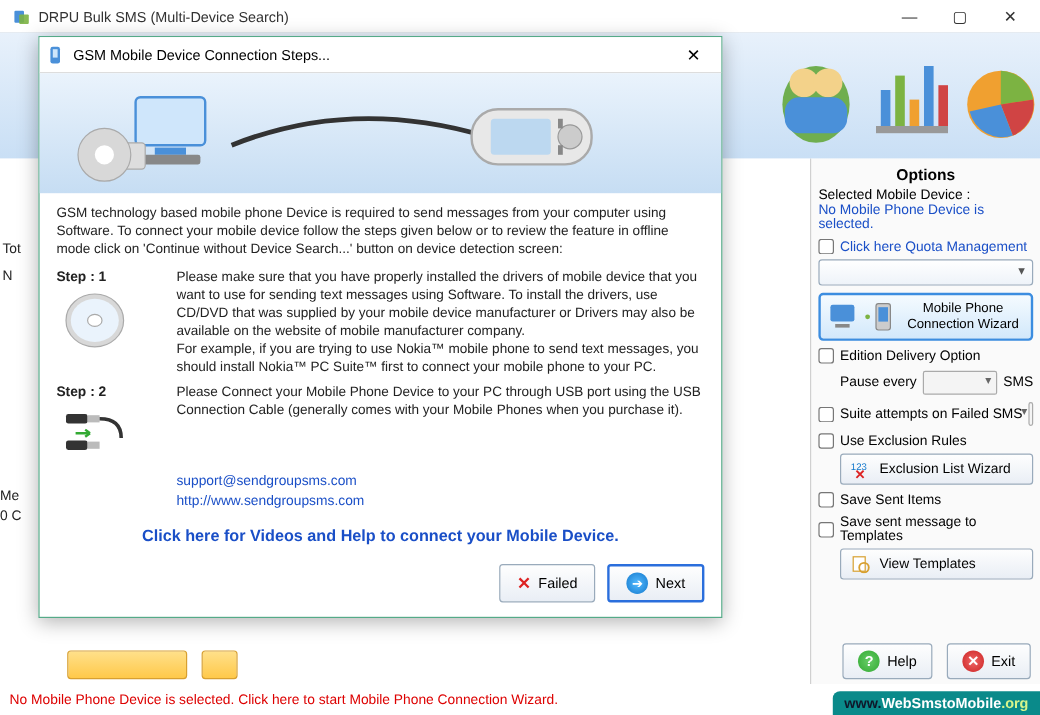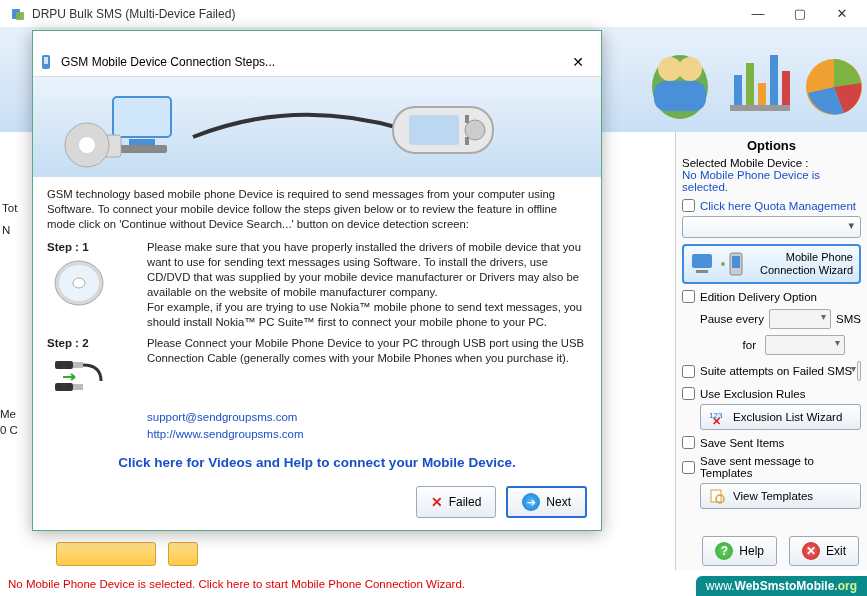--- a/index.html
+++ b/index.html
@@ -23,43 +23,43 @@
 
 .opt-head { text-align: center; font-weight: bold; font-size: 13px; padding: 2px 0; }
 .opt-label { font-size: 11.5px; color: #000; margin-top: 2px; }
 .opt-blue { color: #1a4fc7; font-size: 11.5px; }
 .opt-row { display: flex; align-items: center; margin-top: 6px; font-size: 11.5px; gap: 5px;}
 .opt-row input[type=checkbox]{ width:13px; height:13px; }
 .opt-dropdown { width: 100%; height: 22px; border: 1px solid #9ab; background: linear-gradient(#fff,#eef3f9); border-radius: 3px; margin-top: 4px; position: relative;}
 .opt-dropdown:after { content:"▾"; position:absolute; right:6px; top:2px; font-size:11px; color:#555;}
 .wizard-btn { display:flex; align-items:center; gap:6px; border:2px solid #3c8de0; border-radius:4px; background:linear-gradient(#f5fbff,#d2e8fb); padding:4px 6px; margin-top:6px; }
 .wizard-btn .wizimg { width:56px; height:28px; }
-.wizard-btn .wizlbl { font-size:11px; text-align:right; flex:1; line-height:13px;}
+.wizard-btn .wizlbl { font-size:11px; text-align:center; flex:1; line-height:13px;}
 .small-select { height:20px; border:1px solid #aaa; background:#f4f4f4; border-radius:2px; flex:1; position:relative;}
 .small-select:after { content:"▾"; position:absolute; right:4px; top:1px; font-size:10px; color:#666;}
 .opt-button { display:flex; align-items:center; gap:8px; border:1px solid #9ab; background:linear-gradient(#fefefe,#e9eef5); border-radius:3px; padding:4px 8px; margin-top:4px; font-size:11.5px; margin-left:18px;}
 .opt-button .ico { width:16px; height:16px; }
 
 
 .bottom-bar { position:absolute; bottom:0; left:0; right:0; height:25px; display:flex; align-items:center; padding:0 8px; }
 .bottom-bar .status { font-size:11.5px; color:#d00; }
 .website-tag { position:absolute; right:0; bottom:0; background:#0a8a8a; color:#fff; font-size:12px; padding:3px 10px; border-top-left-radius:6px; font-weight:bold;}
-.website-tag .www { color:#ffffff; font-weight:normal;}
+.website-tag .www { color:#0f172a; font-weight:bold;}
 .website-tag .dom { color:#fff;}
 .website-tag .org { color:#d7f58b;}
 
 .help-exit { position:absolute; right:8px; bottom:30px; display:flex; gap:12px;}
 .he-btn { display:flex; align-items:center; gap:6px; border:1px solid #9ab; background:linear-gradient(#fefefe,#e9eef5); border-radius:3px; padding:5px 12px; font-size:12px;}
 .he-btn .circ { width:18px; height:18px; border-radius:50%; display:flex; align-items:center; justify-content:center; color:#fff; font-size:12px; font-weight:bold;}
 .circ.green { background:radial-gradient(#6c6,#3a3);}
 .circ.red { background:radial-gradient(#e66,#c22);}
 
 
 .modal { position:absolute; left:32px; top:30px; width:570px; background:#fff; border:1px solid #5a8; box-shadow:0 3px 16px rgba(0,0,0,0.3); }
-.modal-titlebar { height:30px; background:#fff; display:flex; align-items:center; padding:0 6px; border-bottom:1px solid #ddd;margin-top:16px;}
+.modal-titlebar { height:30px; background:#fff; display:flex; align-items:center; padding:0 6px; border-bottom:1px solid #ddd;}
 .modal-titlebar .mico { width:16px; height:16px; margin-right:6px;}
 .modal-titlebar .mtitle { font-size:12px; flex:1;}
 .modal-titlebar .mclose { width:34px; height:22px; display:flex; align-items:center; justify-content:center; font-size:14px;}
 .modal-banner { height:100px; background:linear-gradient(#eaf3fc,#c6ddf3); position:relative;}
 .modal-body { padding:10px 14px 8px 14px; font-size:11.3px; color:#222; line-height:15px;}
 .modal-body .intro { margin-bottom:8px;}
 .step-row { display:flex; margin-top:6px; gap:8px;}
 .step-row .sl { width:92px; }
 .step-row .sl .sh { font-weight:bold; font-size:11.5px; margin-bottom:4px;}
 .step-row .sl .simg { width:60px; height:48px; margin-left:4px;}
@@ -82,21 +82,21 @@
 </head>
 <body>
 
 <div class="main-titlebar">
   <span class="icon">
     <svg width="16" height="16">
         <rect x="2" y="3" width="8" height="10" rx="1" fill="#4a90d9"></rect>
         <rect x="6" y="6" width="8" height="8" rx="1" fill="#7cb342" opacity="0.9"></rect>
       </svg>
   </span>
-  <span class="title">DRPU Bulk SMS (Multi-Device Failed)</span>
+  <span class="title">DRPU Bulk SMS (Multi-Device Search)</span>
   <div class="winbtns">
     <div class="winbtn">—</div>
     <div class="winbtn">▢</div>
     <div class="winbtn">✕</div>
   </div>
 </div>
 
 <div class="banner">
   <svg width="867" height="105" style="position:absolute;left:0;top:0;">
 
@@ -159,24 +159,20 @@
 
     <div class="opt-row">
       <input type="checkbox" style="">
       <span>Edition Delivery Option</span>
     </div>
     <div class="opt-row" style="margin-left:18px;">
       <span>Pause every</span>
       <div class="small-select" style="max-width:80px;"></div>
       <span>SMS</span>
     </div>
-    <div class="opt-row" style="margin-left:18px;">
-      <span style="width:60px; text-align:right; padding-right:4px;">for</span>
-      <div class="small-select" style="max-width:80px;"></div>
-    </div>
 
     <div class="opt-row">
       <input type="checkbox" style="">
       <span>Suite attempts on Failed SMS</span>
       <div class="small-select" style="max-width:26px;"></div>
     </div>
 
     <div class="opt-row">
       <input type="checkbox" style="">
       <span>Use Exclusion Rules</span>

